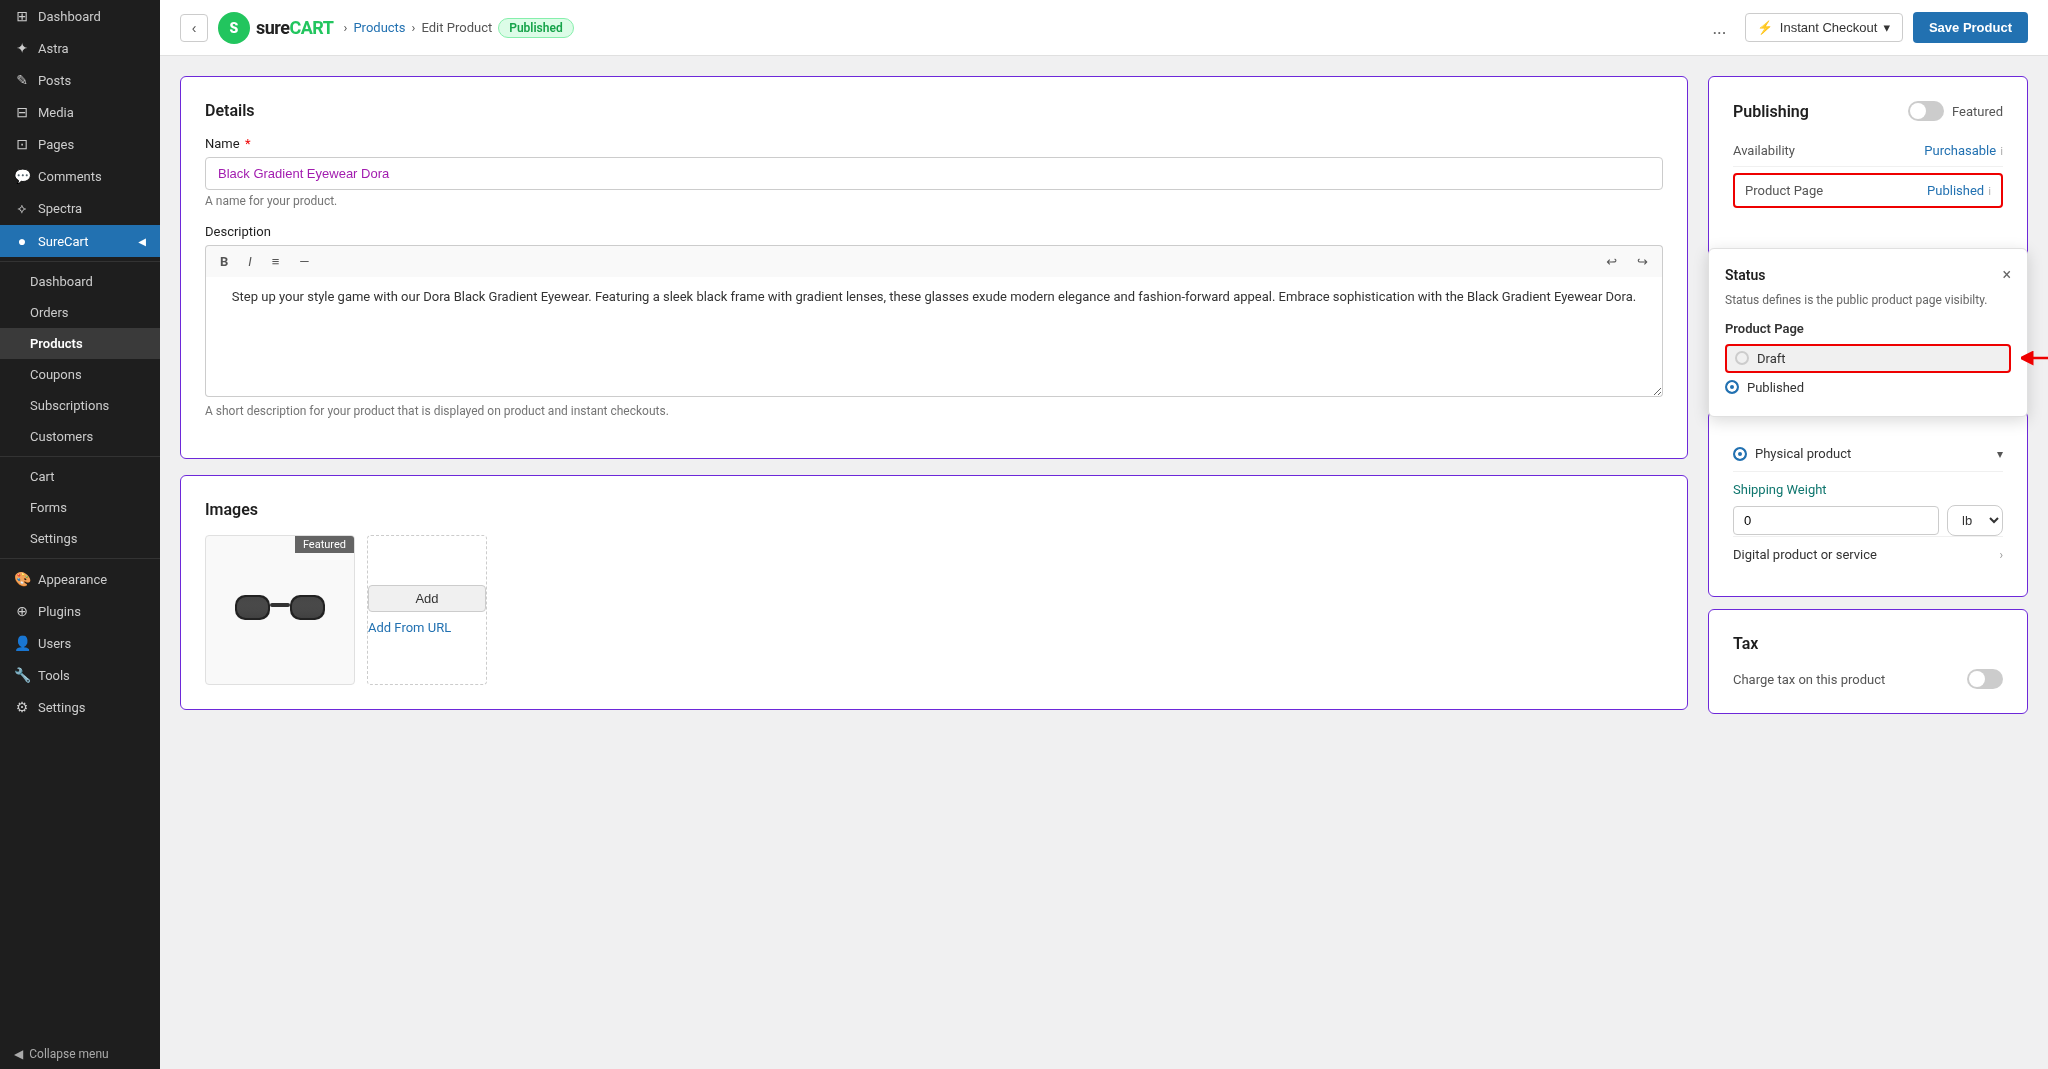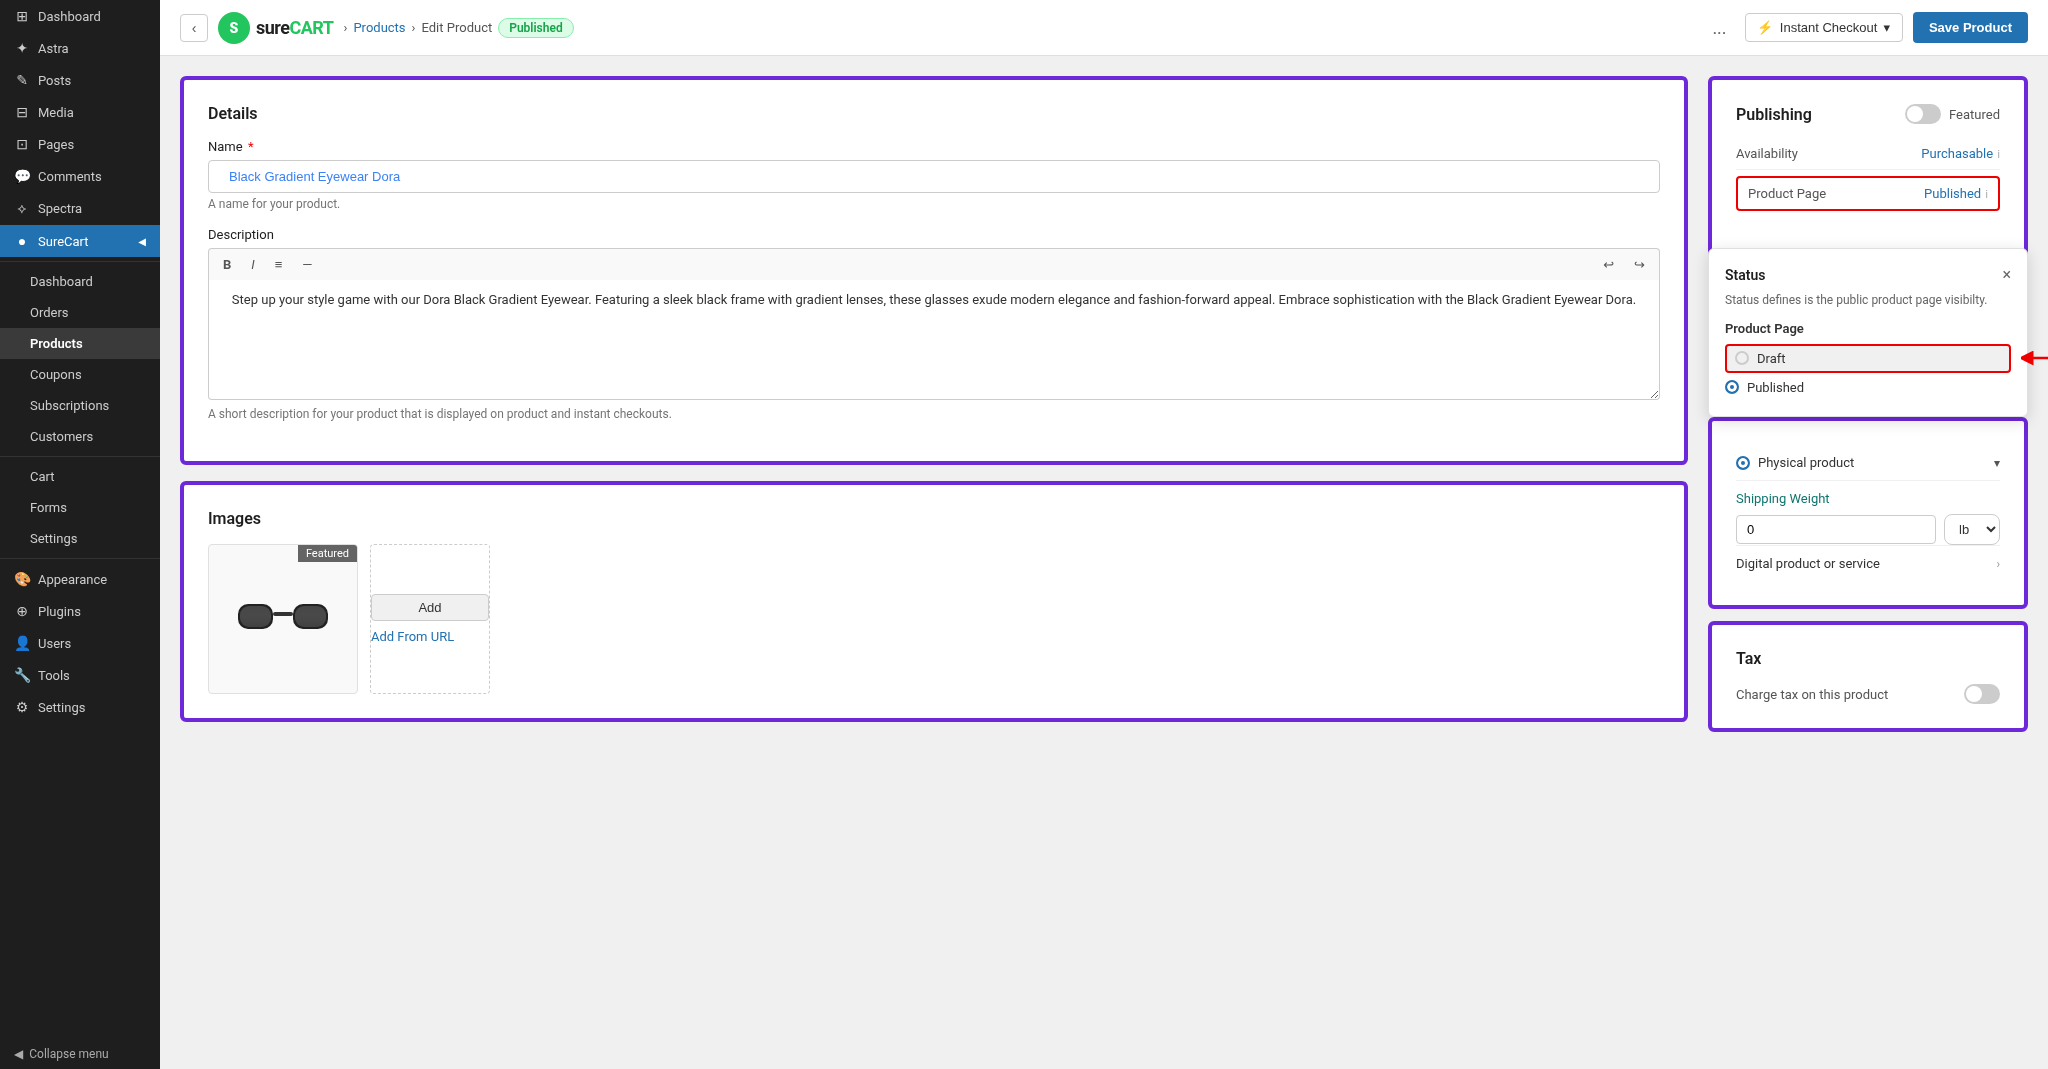--- a/index.html
+++ b/index.html
@@ -117,34 +117,34 @@
       align-items: flex-start;
     }
 
     
     .main-panel { flex: 1; display: flex; flex-direction: column; gap: 16px; }
 
     
     .card {
       background: #fff;
       border-radius: 6px;
-      border: 4px solid #6d28d9;
+      border: 1px solid #6d28d9;
       padding: 24px;
     }
     .card-title { font-size: 16px; font-weight: 600; color: #1e1e1e; margin-bottom: 16px; }
 
     .form-label { font-size: 13px; color: #1e1e1e; margin-bottom: 6px; display: block; }
     .required { color: #e00; margin-left: 2px; }
     .form-input {
       width: 100%;
       border: 1px solid #ccc;
       border-radius: 4px;
-      padding: 8px 20px;
-      font-size: 13px;
-      color: #3b82f6;
+      padding: 8px 12px;
+      font-size: 13px;
+      color: #a21caf;
       outline: none;
     }
     .form-hint { font-size: 12px; color: #757575; margin-top: 4px; }
 
     .description-toolbar {
       border: 1px solid #ccc;
       border-radius: 4px 4px 0 0;
       padding: 6px 10px;
       background: #f9f9f9;
       display: flex; align-items: center; gap: 12px;

